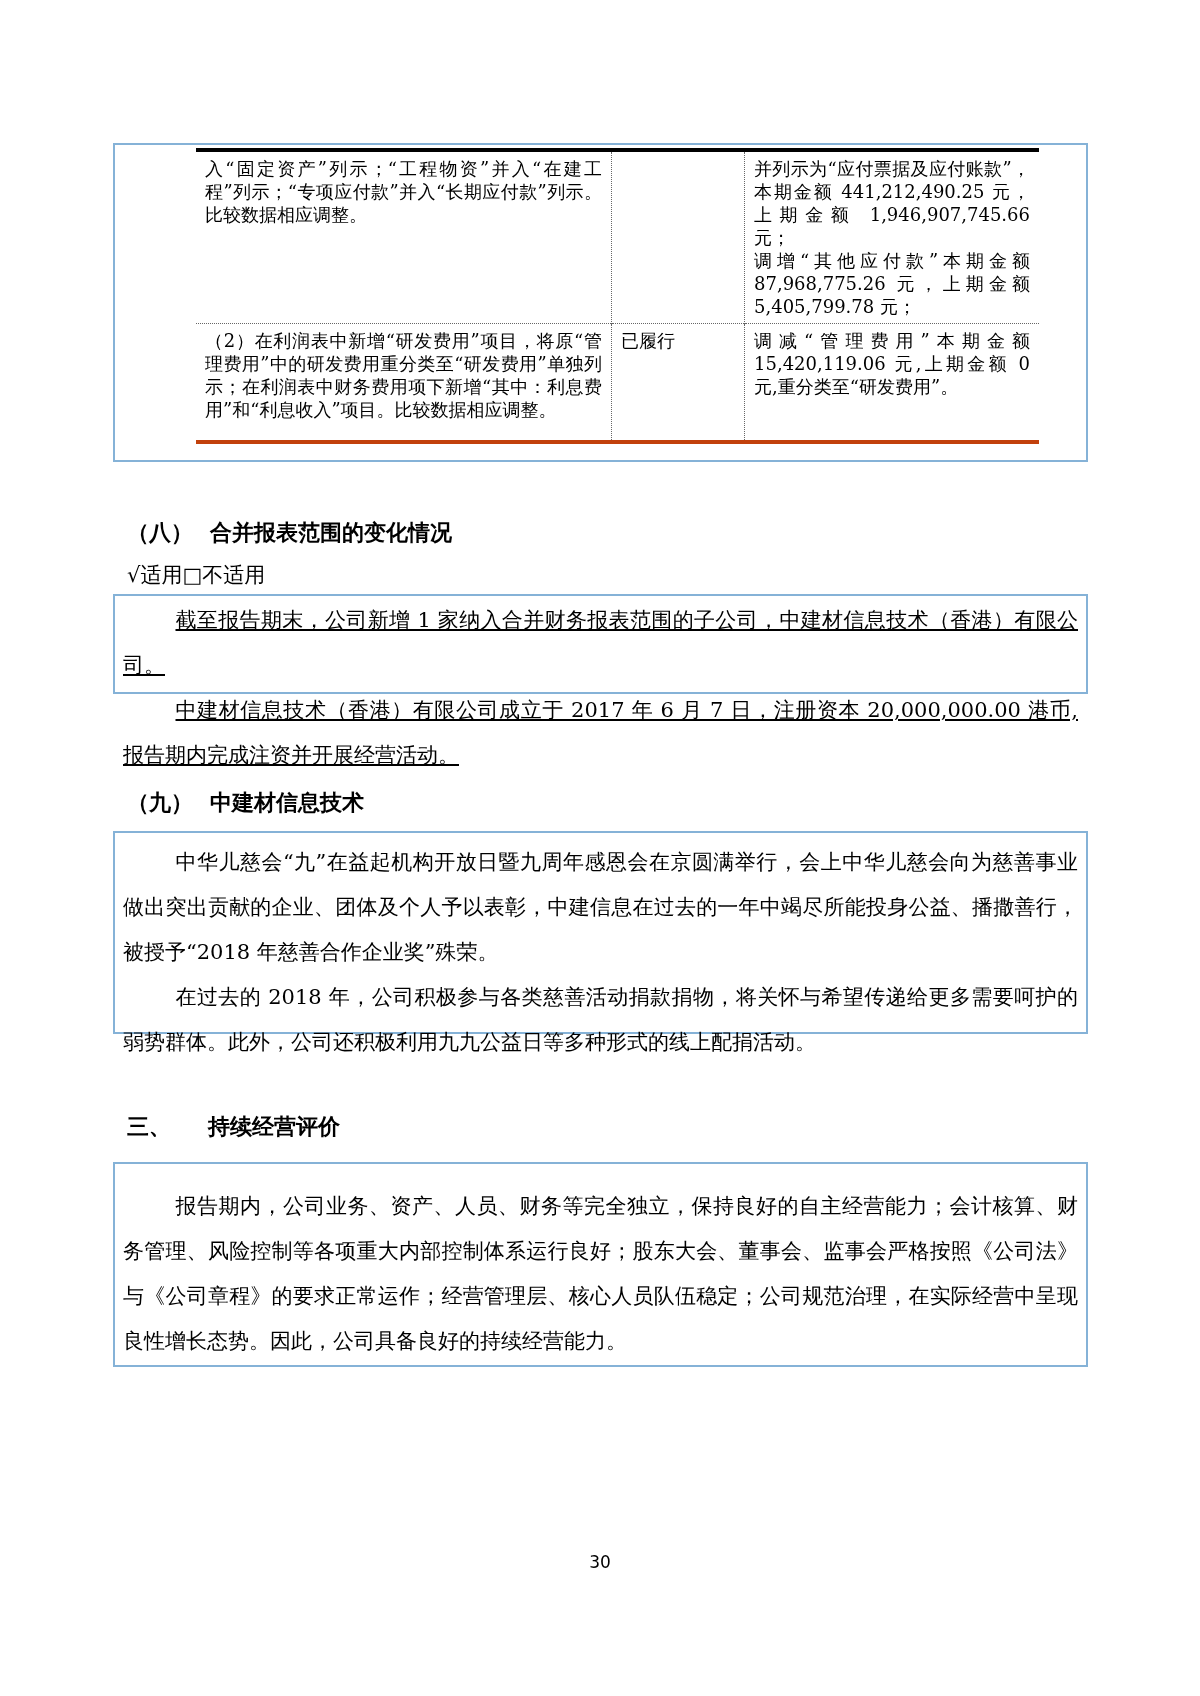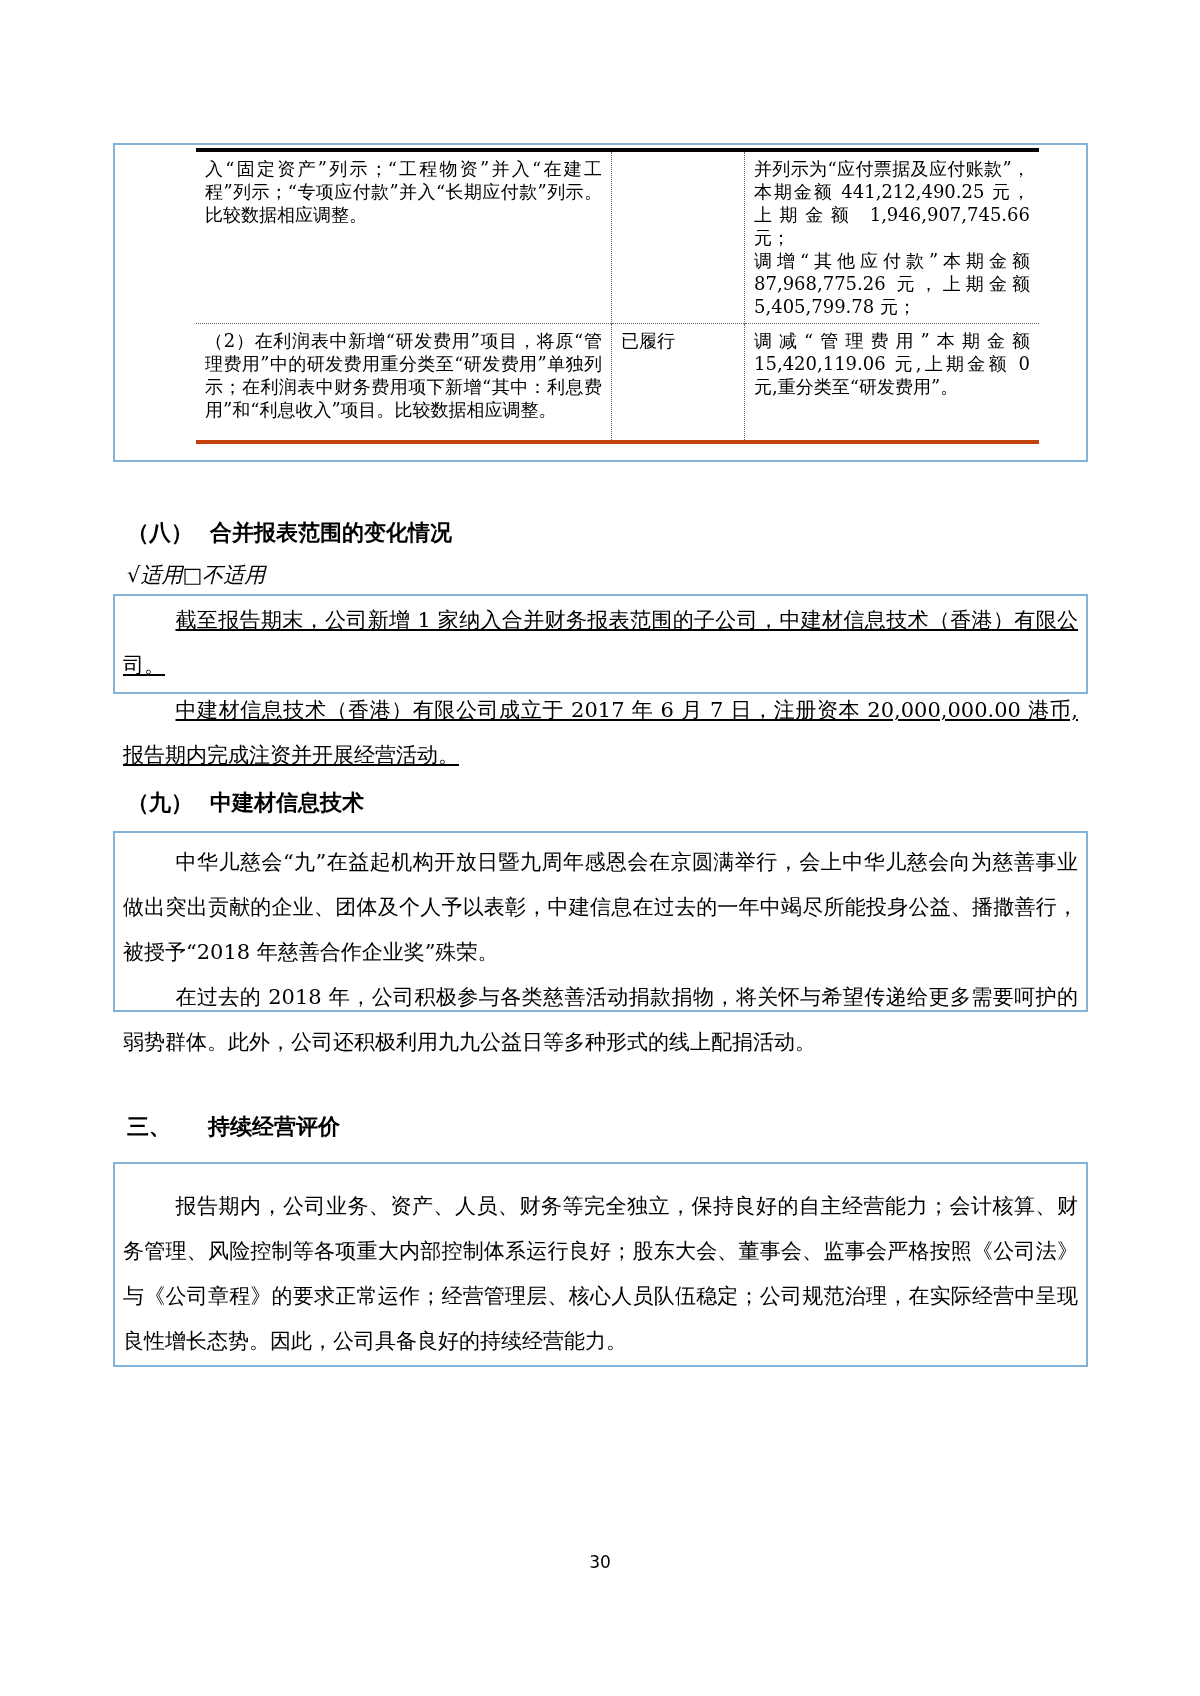--- a/index.html
+++ b/index.html
@@ -13,21 +13,21 @@
   
   .bluebox {
     position:absolute;
     left:113px; width:975px;
     box-sizing:border-box;
     border:2px solid #85b2d7;
     background:#ffffff;
   }
   #box-table   { top:143px; height:319px; }
   #box-scope   { top:594px; height:100px; padding:2px 8px 0 8px;text-decoration:underline; }
-  #box-csr     { top:831px; height:181px; padding:7px 8px 12px 8px; }
+  #box-csr     { top:831px; height:203px; padding:7px 8px 12px 8px; }
   #box-going   { top:1162px; height:205px; padding:20px 8px 13px 8px; }
 
   .body-text p {
     margin:0;
     font-size:21px;
     line-height:45px;
     text-align:justify;
     text-indent:2.5em;
   }
 
@@ -66,21 +66,20 @@
   }
   .heading .h-label { display:inline-block; width:83px; }
   #heading-8 { top:518px; }
   #heading-9 { top:788px; }
   #heading-3 { top:1112px; }
   #heading-3 .h-label { width:81px; }
 
   .applicability {
     position:absolute; left:127px; top:561px;
     font-size:21px;
-    font-style:italic;
   }
 
   .page-number {
     position:absolute; top:1552px; left:0;
     width:100%;
     text-align:center;
     font-family:"DejaVu Sans","Liberation Sans",sans-serif;
     font-size:17px;
   }
 </style>

